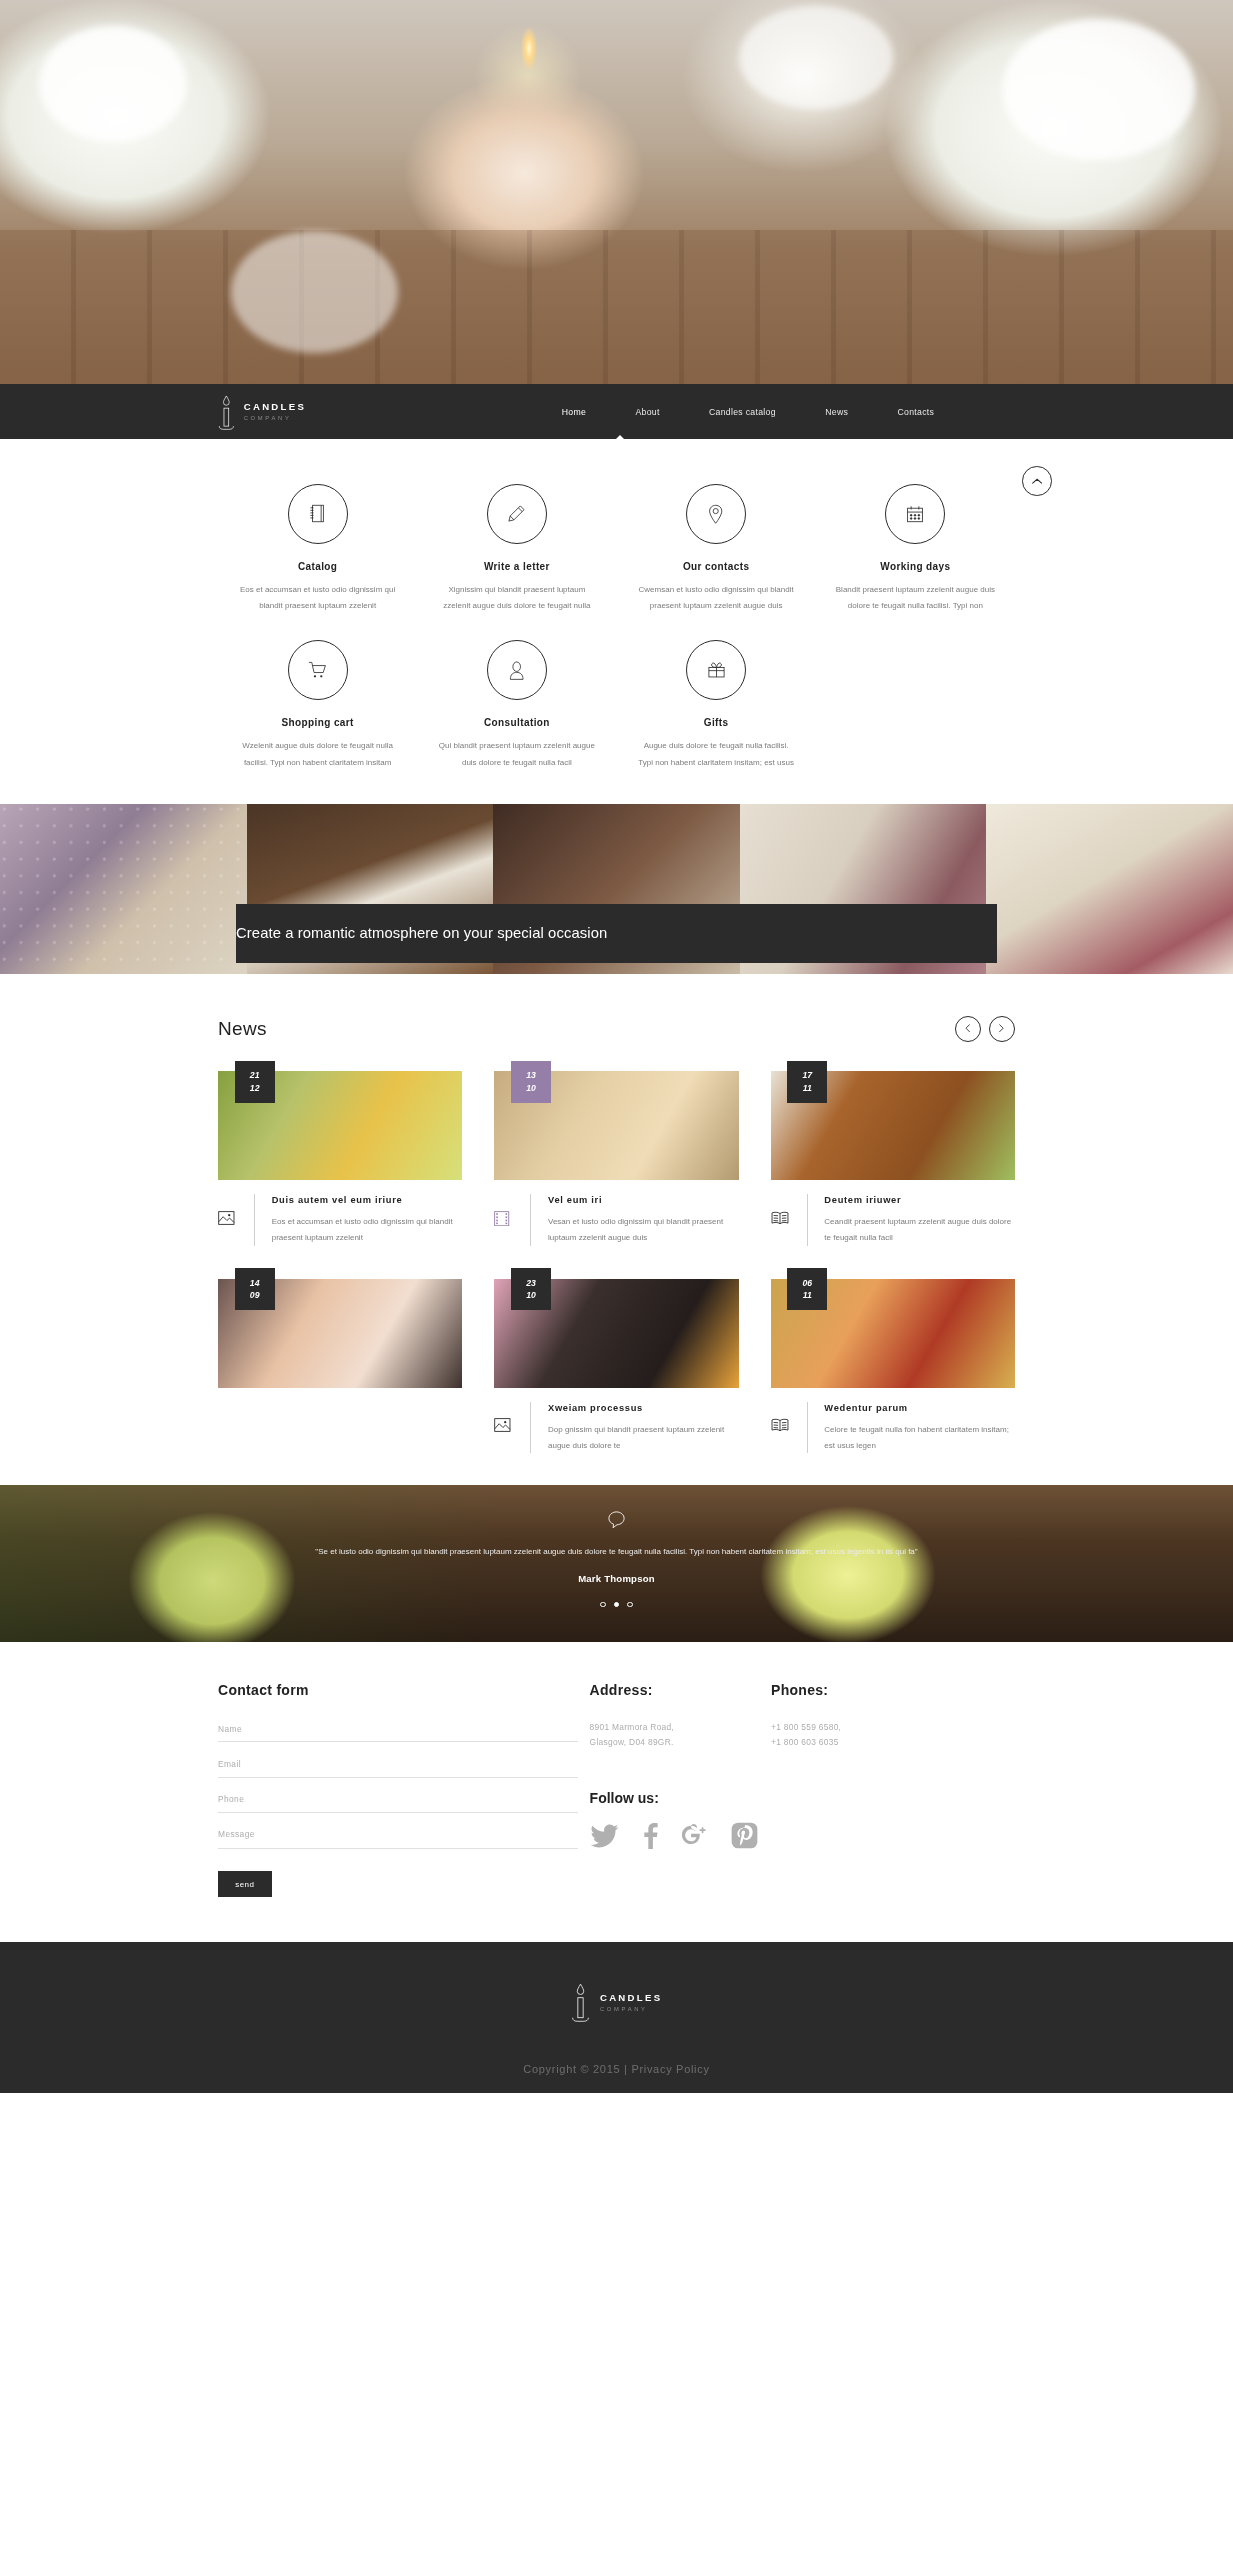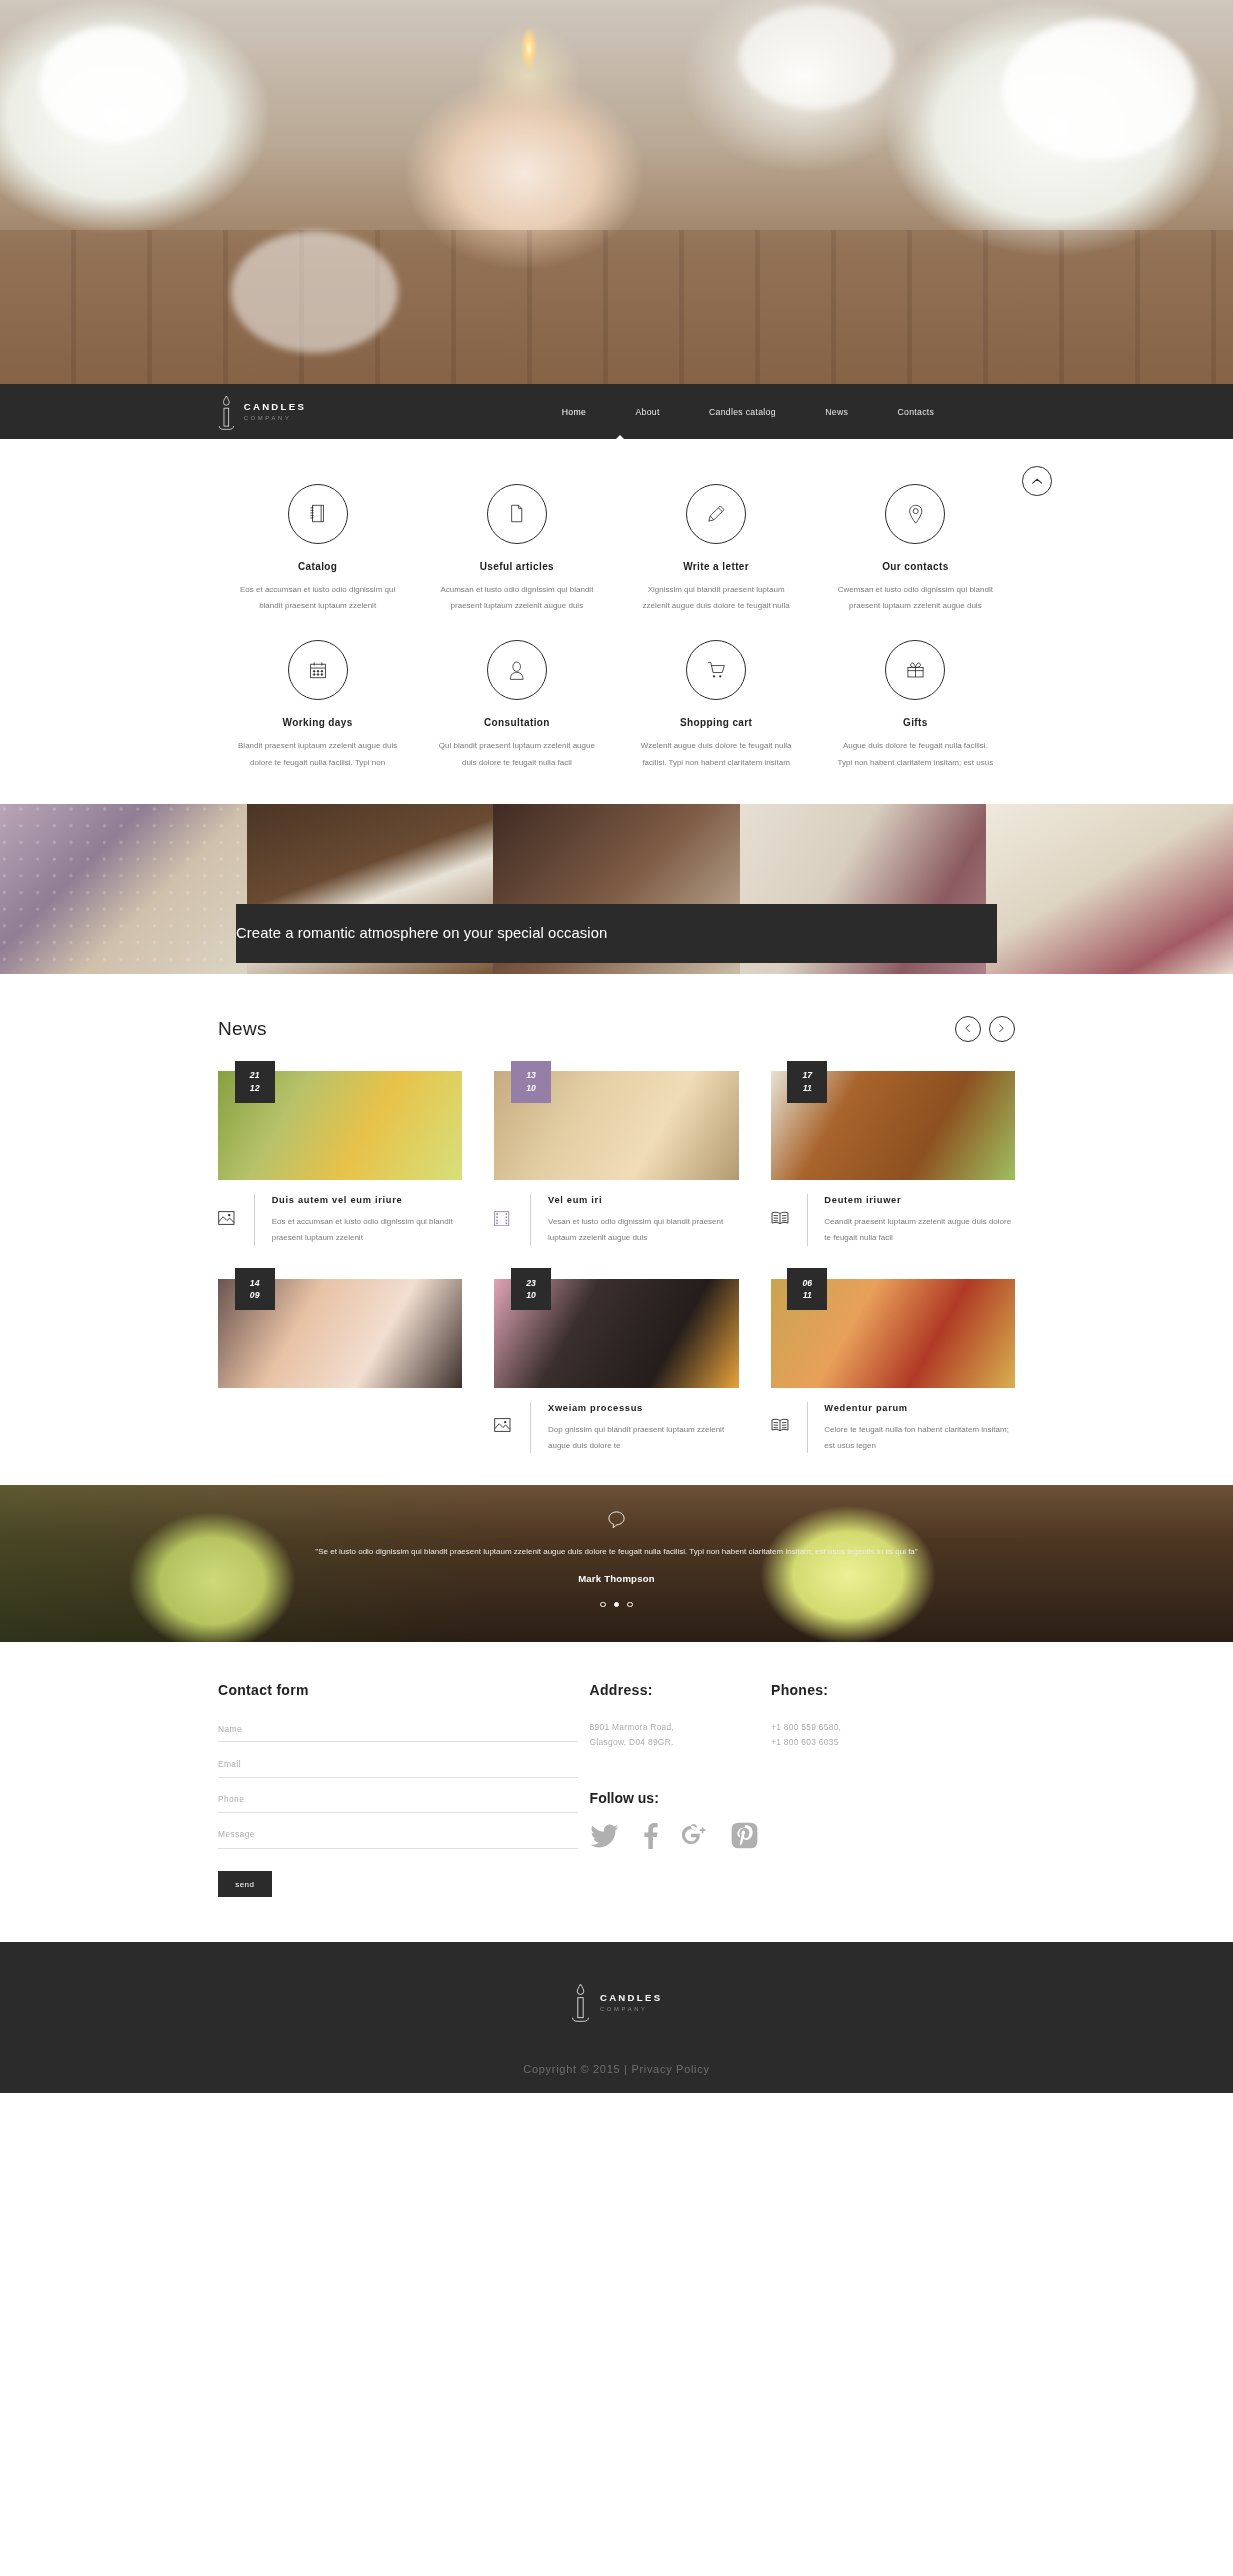--- a/index.html
+++ b/index.html
@@ -241,30 +241,20 @@
               <line x1="2" y1="10" x2="7" y2="10"></line>
             <line x1="2" y1="14" x2="7" y2="14"></line>
               <line x1="2" y1="18" x2="7" y2="18"></line>
             <line x1="2" y1="22" x2="7" y2="22"></line>
           </svg>
         </div>
         <div class="feat-title">Catalog</div>
         <div class="feat-desc">Eos et accumsan et iusto odio dignissim qui blandit praesent luptaum zzelenit</div>
       </div>
 
-      <div class="feat">
-        <div class="feat-circle">
-          <svg width="15.4" height="19" viewBox="0 0 24 30" fill="none" stroke="#2b2b2b" stroke-width="1.3">
-            <path d="M4 2 H15 L20 7 V28 H4 Z"></path>
-            <path d="M15 2 V7 H20"></path>
-          </svg>
-        </div>
-        <div class="feat-title">Useful articles</div>
-        <div class="feat-desc">Acumsan et iusto odio dignissim qui blandit praesent luptaum zzelenit augue duis</div>
-      </div>
 
       <div class="feat">
         <div class="feat-circle">
           <svg width="19" height="19" viewBox="0 0 30 30" fill="none" stroke="#2b2b2b" stroke-width="1.3">
             <path d="M21 3 L27 9 L11 25 L3 27 L5 19 Z"></path>
             <line x1="18" y1="6" x2="24" y2="12"></line>
             <line x1="5" y1="19" x2="11" y2="25"></line>
           </svg>
         </div>
         <div class="feat-title">Write a letter</div>
@@ -296,39 +286,39 @@
               <circle cx="14" cy="21" r="1.3" fill="#2b2b2b"></circle>
               <circle cx="20" cy="21" r="1.3" fill="#2b2b2b"></circle>
           </svg>
         </div>
         <div class="feat-title">Working days</div>
         <div class="feat-desc">Blandit praesent luptaum zzelenit augue duis dolore te feugait nulla facilisi. Typi non</div>
       </div>
 
       <div class="feat">
         <div class="feat-circle">
-          <svg width="15.4" height="19" viewBox="0 0 24 30" fill="none" stroke="#2b2b2b" stroke-width="1.3">
-            <ellipse cx="12" cy="9" rx="6" ry="7.5"></ellipse>
-            <path d="M2 29 C2 21 6.5 18 12 18 C17.5 18 22 21 22 29 Z"></path>
-          </svg>
-        </div>
-        <div class="feat-title">Consultation</div>
-        <div class="feat-desc">Qui blandit praesent luptaum zzelenit augue duis dolore te feugait nulla facil</div>
-      </div>
-
-      <div class="feat">
-        <div class="feat-circle">
           <svg width="19" height="18" viewBox="0 0 30 28" fill="none" stroke="#2b2b2b" stroke-width="1.3">
             <path d="M1.5 2 H6 L9.5 18 H24 L27.5 7 H7"></path>
             <circle cx="11" cy="24" r="1.8" fill="#2b2b2b" stroke="none"></circle>
             <circle cx="21" cy="24" r="1.8" fill="#2b2b2b" stroke="none"></circle>
           </svg>
         </div>
         <div class="feat-title">Shopping cart</div>
         <div class="feat-desc">Wzelenit augue duis dolore te feugait nulla facilisi. Typi non habent claritatem insitam</div>
+      </div>
+
+      <div class="feat">
+        <div class="feat-circle">
+          <svg width="15.4" height="19" viewBox="0 0 24 30" fill="none" stroke="#2b2b2b" stroke-width="1.3">
+            <ellipse cx="12" cy="9" rx="6" ry="7.5"></ellipse>
+            <path d="M2 29 C2 21 6.5 18 12 18 C17.5 18 22 21 22 29 Z"></path>
+          </svg>
+        </div>
+        <div class="feat-title">Consultation</div>
+        <div class="feat-desc">Qui blandit praesent luptaum zzelenit augue duis dolore te feugait nulla facil</div>
       </div>
 
       <div class="feat">
         <div class="feat-circle">
           <svg width="19" height="18" viewBox="0 0 30 28" fill="none" stroke="#2b2b2b" stroke-width="1.3">
             <rect x="3" y="10" width="24" height="15"></rect>
             <line x1="15" y1="10" x2="15" y2="25"></line>
             <line x1="3" y1="15" x2="27" y2="15"></line>
             <path d="M15 10 C15 10 10 10 8 8 C6 6 8 2 11 3 C13.5 4 15 10 15 10 Z"></path>
             <path d="M15 10 C15 10 20 10 22 8 C24 6 22 2 19 3 C16.5 4 15 10 15 10 Z"></path>

